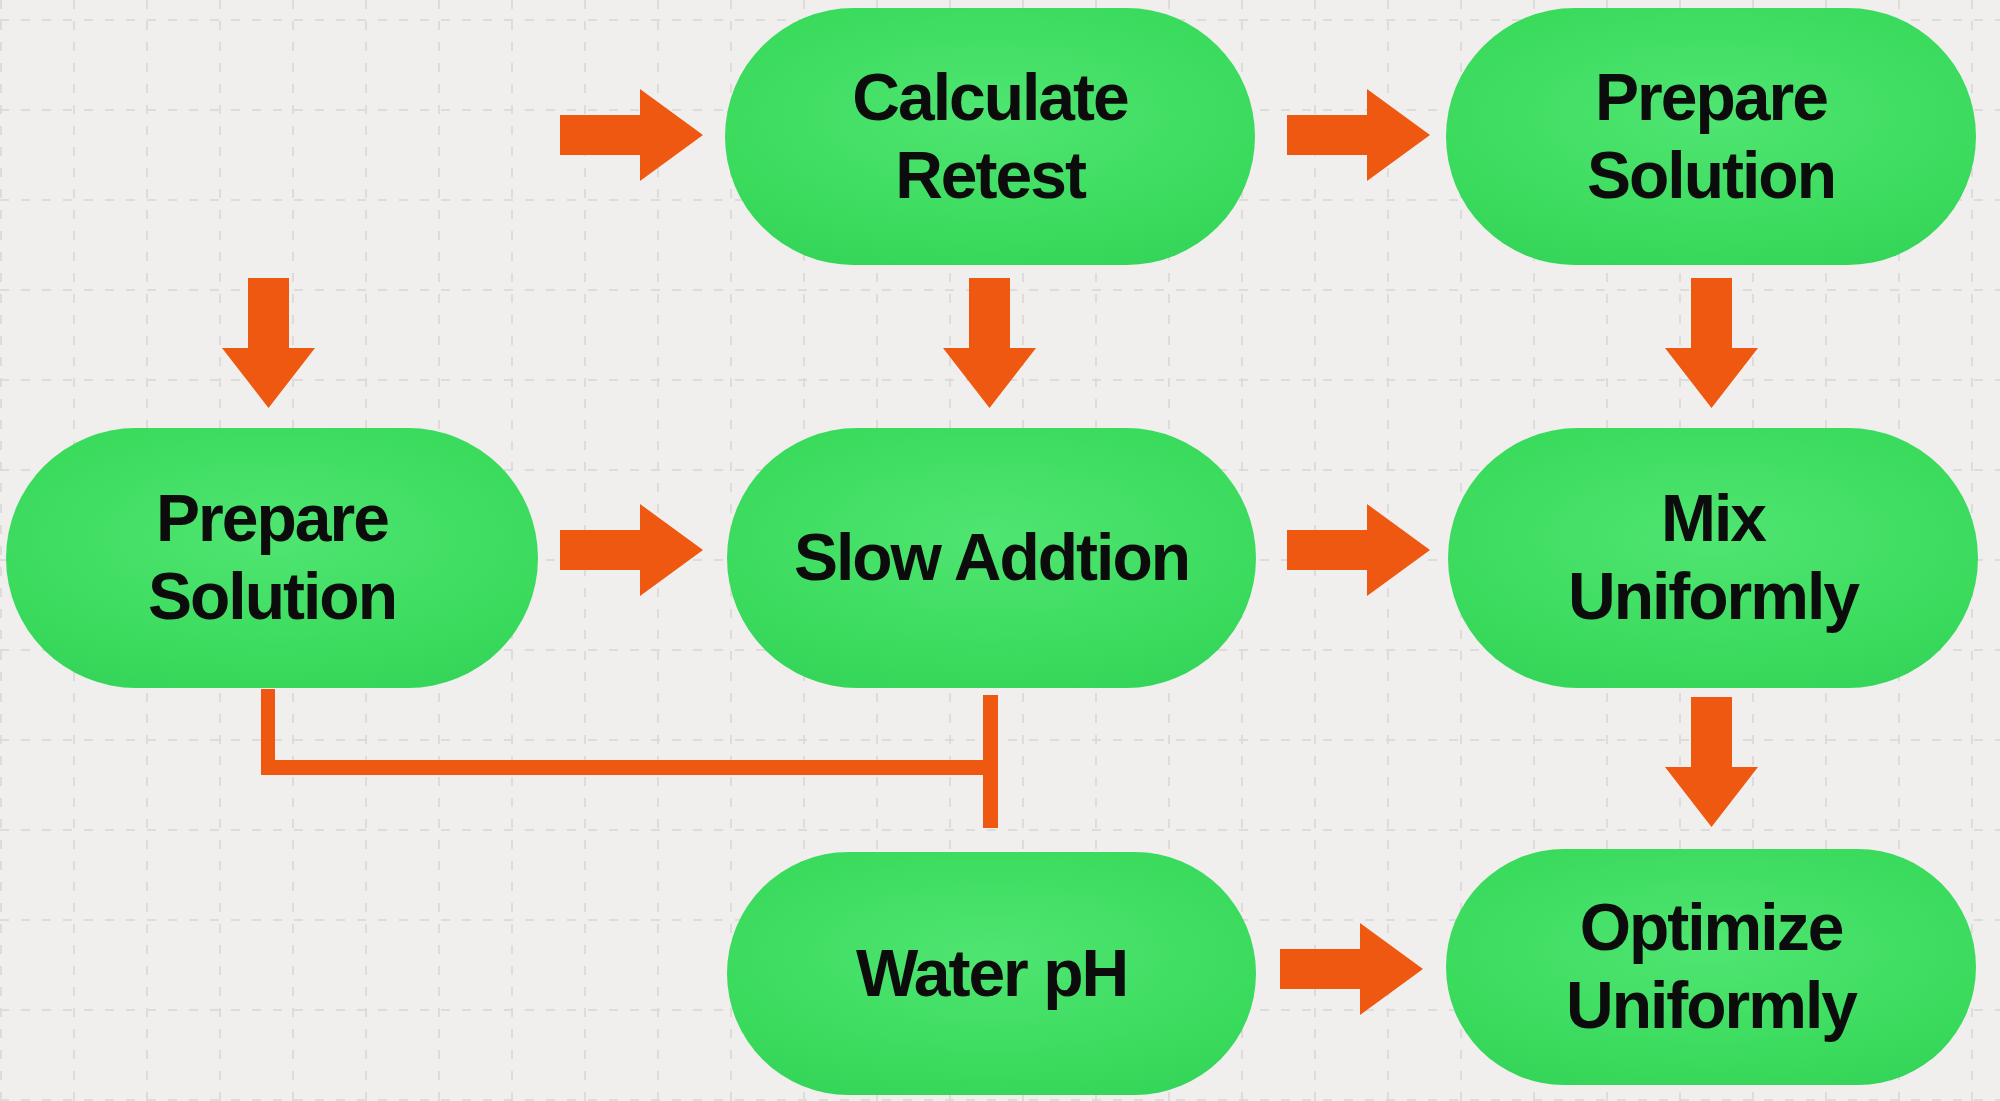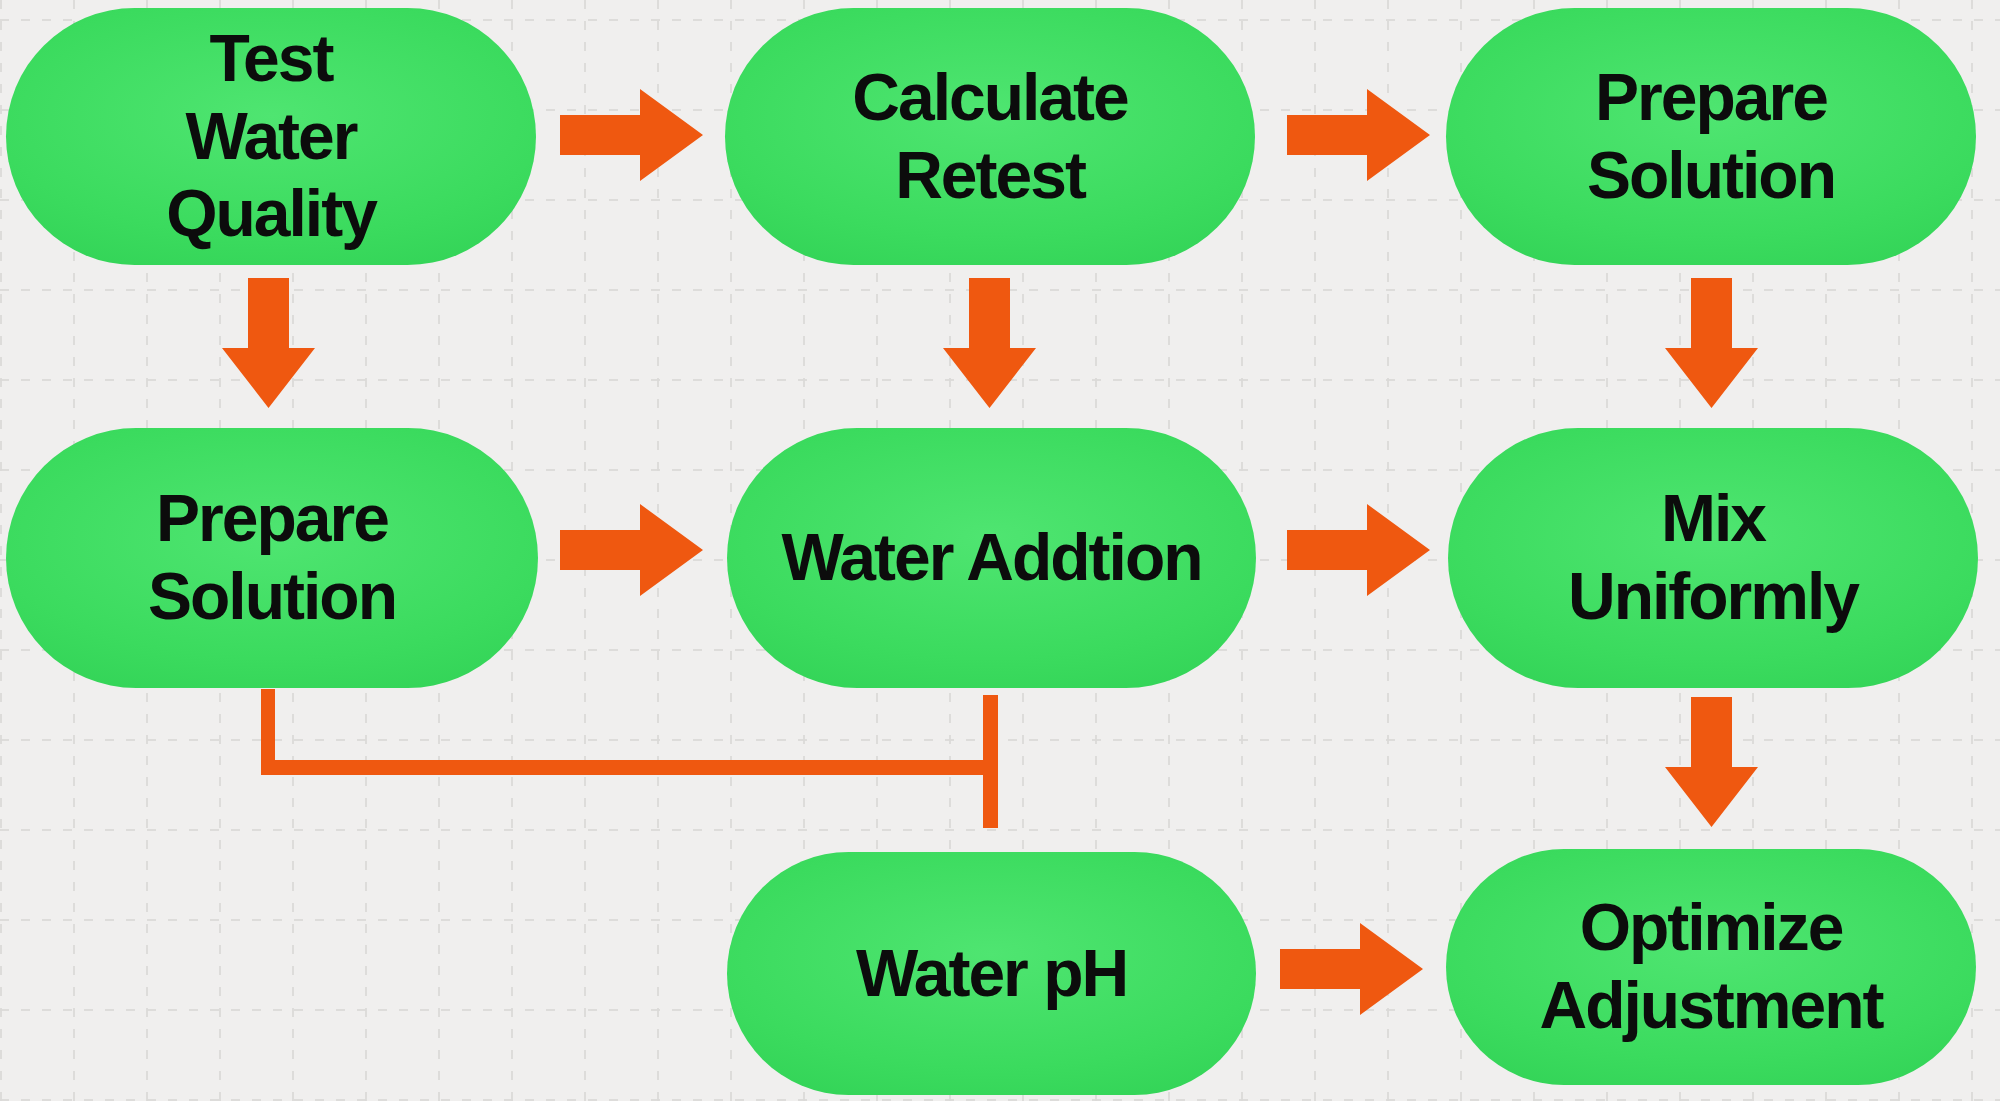--- a/index.html
+++ b/index.html
@@ -47,52 +47,47 @@
   .arrow{position:absolute;display:block;}
   .ar{fill:var(--arrow,#ef5810);}
   .seg{position:absolute;background:var(--arrow,#ef5810);}
 </style>
 </head>
 <body>
 
 <div class="canvas">
   <div class="grid"></div>
 
-  <div class="node" style="left:6px;top:8px;width:530px;height:257px">
-    <span class="label">Test
-Water
-Quality</span>
-  </div>
   <div class="node" style="left:725px;top:8px;width:530px;height:257px">
     <span class="label">Calculate
 Retest</span>
   </div>
   <div class="node" style="left:1446px;top:8px;width:530px;height:257px">
     <span class="label">Prepare
 Solution</span>
   </div>
 
   <div class="node" style="left:6px;top:428px;width:532px;height:260px">
     <span class="label">Prepare
 Solution</span>
   </div>
   <div class="node" style="left:727px;top:428px;width:529px;height:260px">
-    <span class="label">Water Addtion</span>
+    <span class="label">Slow Addtion</span>
   </div>
   <div class="node" style="left:1448px;top:428px;width:530px;height:260px">
     <span class="label">Mix
 Uniformly</span>
   </div>
 
   <div class="node" style="left:727px;top:852px;width:529px;height:243px">
     <span class="label">Water pH</span>
   </div>
   <div class="node" style="left:1446px;top:849px;width:530px;height:236px">
     <span class="label">Optimize
-Adjustment</span>
+Uniformly</span>
   </div>
 
   <svg class="arrow" style="left:560px;top:89px" width="143" height="92" viewBox="0 0 143 92">
     <polygon class="ar" points="0,26 80,26 80,0 143,46 80,92 80,66 0,66"></polygon>
   </svg>
   <svg class="arrow" style="left:1287px;top:89px" width="143" height="92" viewBox="0 0 143 92">
     <polygon class="ar" points="0,26 80,26 80,0 143,46 80,92 80,66 0,66"></polygon>
   </svg>
   <svg class="arrow" style="left:560px;top:504px" width="143" height="92" viewBox="0 0 143 92">
     <polygon class="ar" points="0,26 80,26 80,0 143,46 80,92 80,66 0,66"></polygon>

